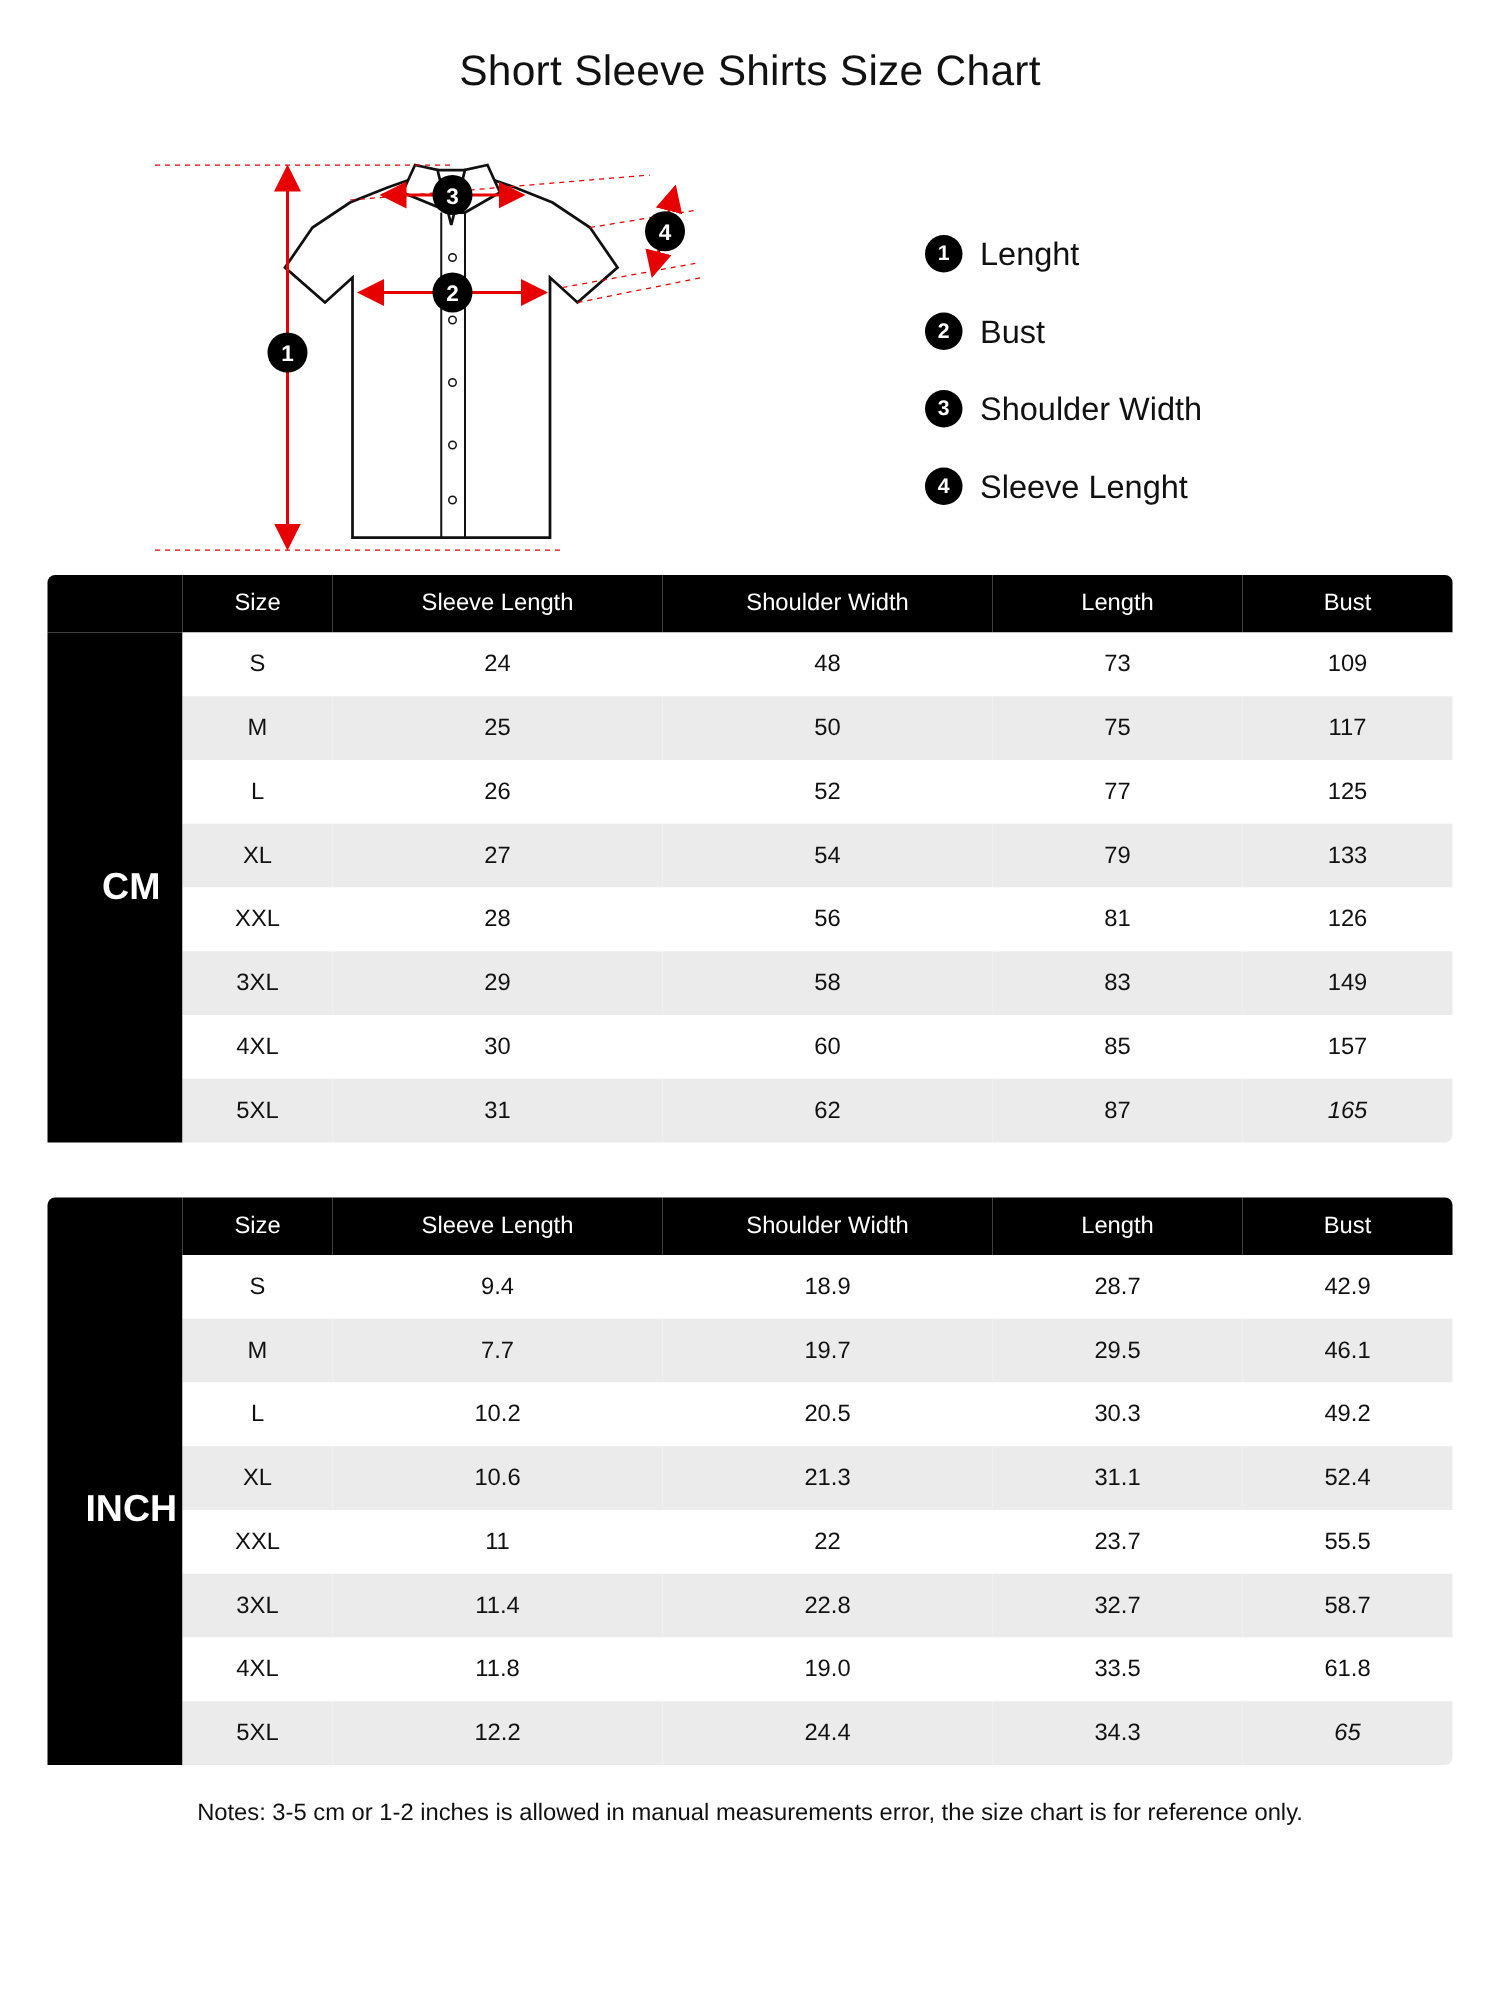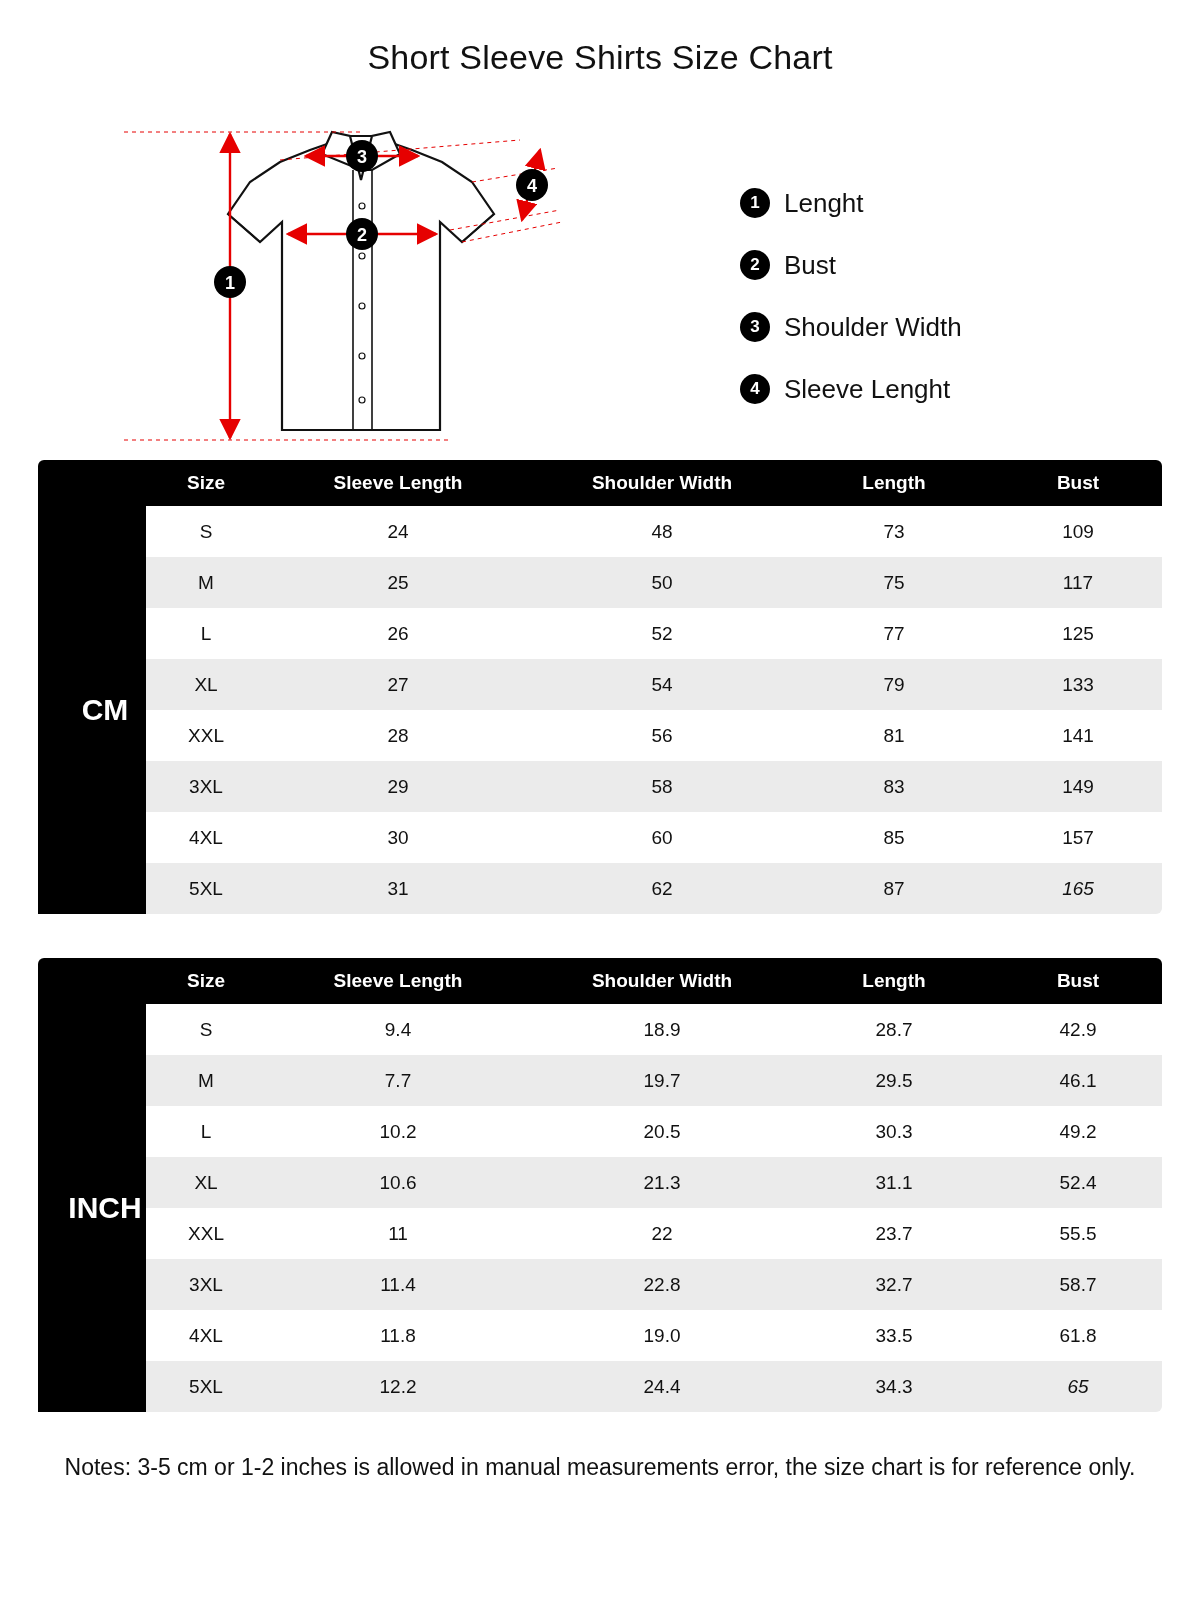--- a/index.html
+++ b/index.html
@@ -86,21 +86,21 @@
   table {
     border-collapse: separate;
     border-spacing: 0;
     width: 1124px;
     table-layout: fixed;
   }
   thead th {
     background: #000;
     color: #fff;
     font-size: 19px;
-    font-weight: bold;
+    font-weight: normal;
     height: 46px;
     text-align: center;
   }
   thead th.unit-head { background:#000; }
   thead th:first-child { border-top-left-radius: 6px; }
   thead th:last-child  { border-top-right-radius: 6px; }
   tbody td {
     height: 51px;
     text-align: center;
     font-size: 19px;
@@ -123,23 +123,23 @@
   .col-unit { width: 108px; }
   .col-size { width: 120px; }
   .col-sleeve { width: 264px; }
   .col-shoulder { width: 264px; }
   .col-length { width: 200px; }
   .col-bust { width: 168px; }
 
   .spacer { height: 44px; }
 
   .notes {
-    margin-top: 42px;
+    margin-top: 28px;
     text-align: center;
-    font-size: 23px;
+    font-size: 19px;
     color: #111;
   }
 </style>
 </head>
 <body>
 
 <div class="page">
 
   <div class="header">
 
@@ -274,21 +274,21 @@
           <td>27</td>
           <td>54</td>
           <td>79</td>
           <td>133</td>
         </tr>
         <tr>
           <td class="size-col">XXL</td>
           <td>28</td>
           <td>56</td>
           <td>81</td>
-          <td>141</td>
+          <td>126</td>
         </tr>
         <tr>
           <td class="size-col">3XL</td>
           <td>29</td>
           <td>58</td>
           <td>83</td>
           <td>149</td>
         </tr>
         <tr>
           <td class="size-col">4XL</td>

